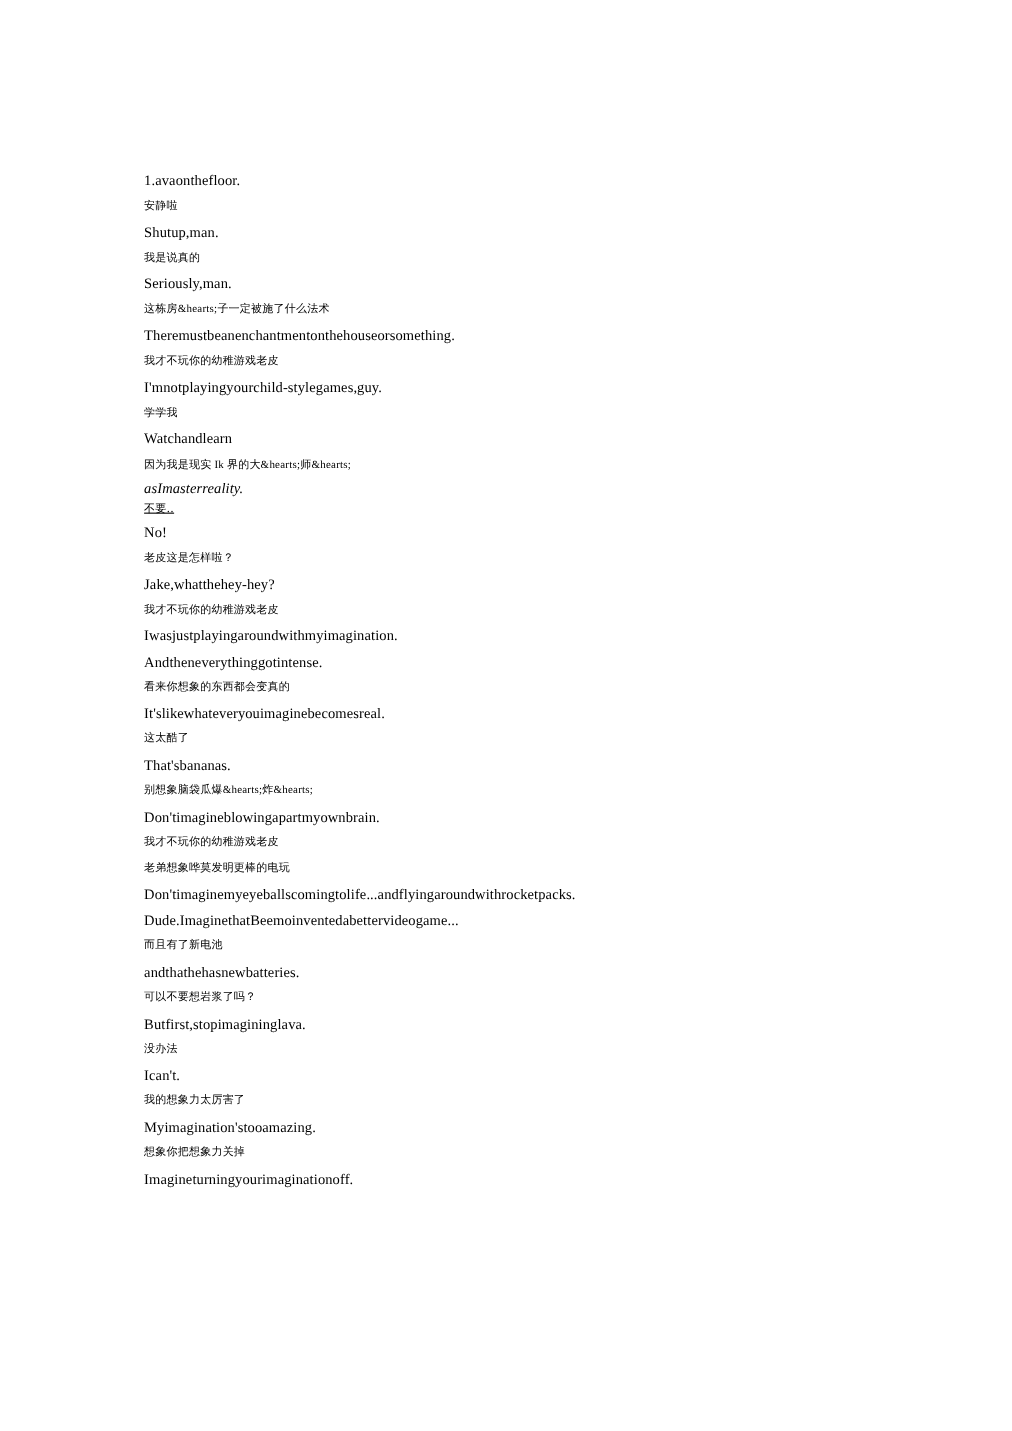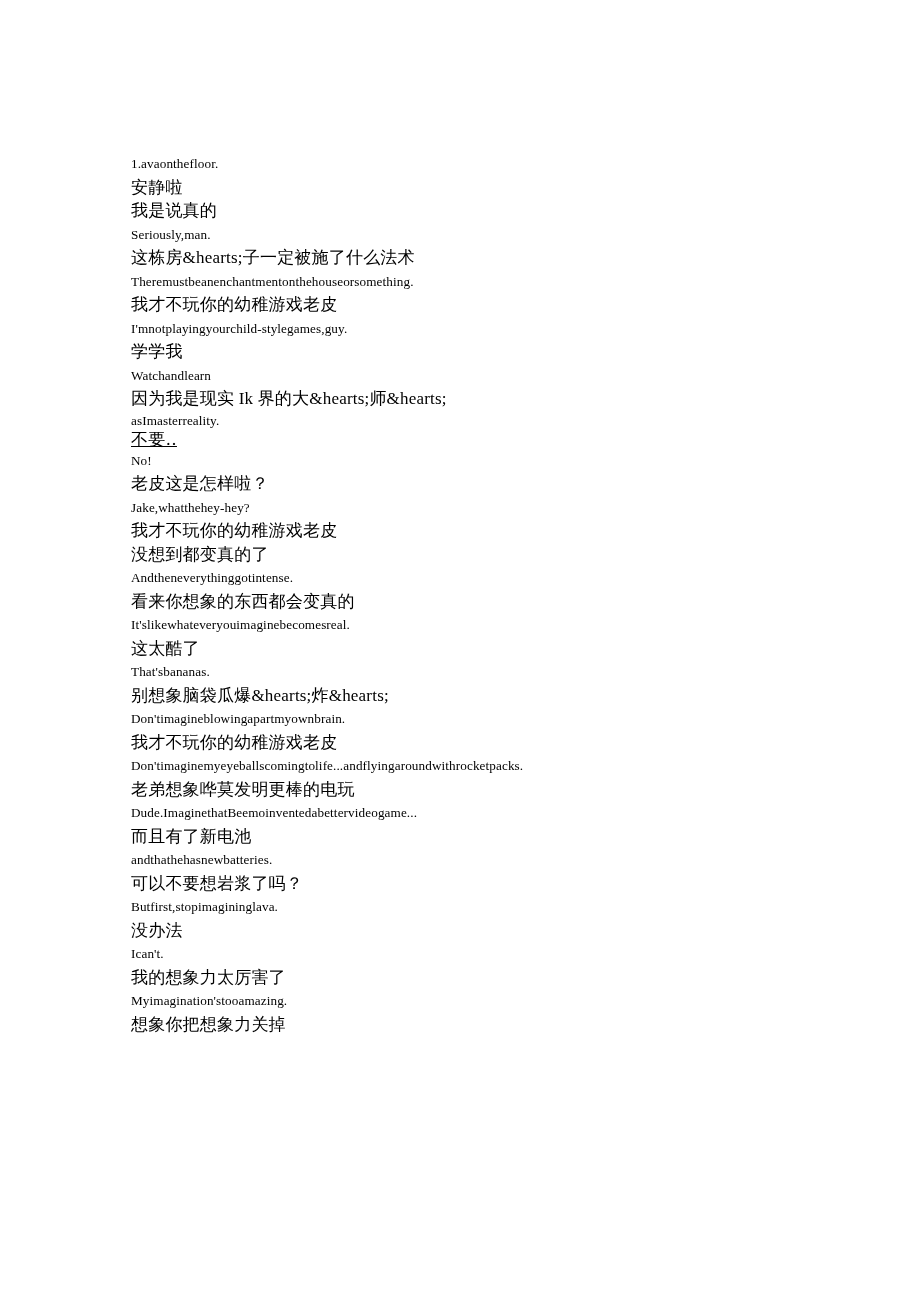--- a/index.html
+++ b/index.html
@@ -30,69 +30,72 @@
   .line {
     display: block;
     font-size: 13.2px;
     line-height: 23.5px;
     white-space: pre;
     color: #000000;
     letter-spacing: 0.1px;
   }
   
   .line.zh {
-    font-size: 17px;
+    font-size: 10px;
     letter-spacing: 0.2px;
   }
   
   .line.tight-top {
     line-height: 19px;
+    font-style: italic;
   }
   .line.tight-bottom {
     line-height: 19px;
     text-decoration: underline;
   }
 </style>
 </head>
 <body>
 
 <div class="page">
   <div class="doc-body">
       <span class="line en">1.avaonthefloor.</span>
       <span class="line zh">安静啦</span>
+      <span class="line en">Shutup,man.</span>
       <span class="line zh">我是说真的</span>
       <span class="line en">Seriously,man.</span>
       <span class="line zh">这栋房&amp;hearts;子一定被施了什么法术</span>
       <span class="line en">Theremustbeanenchantmentonthehouseorsomething.</span>
       <span class="line zh">我才不玩你的幼稚游戏老皮</span>
       <span class="line en">I'mnotplayingyourchild-stylegames,guy.</span>
       <span class="line zh">学学我</span>
       <span class="line en">Watchandlearn</span>
       <span class="line zh">因为我是现实 Ik 界的大&amp;hearts;师&amp;hearts;</span>
       <span class="line en tight-top">asImasterreality.</span>
       <span class="line zh tight-bottom">不要‥</span>
       <span class="line en">No!</span>
       <span class="line zh">老皮这是怎样啦？</span>
       <span class="line en">Jake,whatthehey-hey?</span>
       <span class="line zh">我才不玩你的幼稚游戏老皮</span>
-      <span class="line zh">没想到都变真的了</span>
+      <span class="line en">Iwasjustplayingaroundwithmyimagination.</span>
       <span class="line en">Andtheneverythinggotintense.</span>
       <span class="line zh">看来你想象的东西都会变真的</span>
       <span class="line en">It'slikewhateveryouimaginebecomesreal.</span>
       <span class="line zh">这太酷了</span>
       <span class="line en">That'sbananas.</span>
       <span class="line zh">别想象脑袋瓜爆&amp;hearts;炸&amp;hearts;</span>
       <span class="line en">Don'timagineblowingapartmyownbrain.</span>
       <span class="line zh">我才不玩你的幼稚游戏老皮</span>
+      <span class="line zh">老弟想象哗莫发明更棒的电玩</span>
       <span class="line en">Don'timaginemyeyeballscomingtolife...andflyingaroundwithrocketpacks.</span>
-      <span class="line zh">老弟想象哗莫发明更棒的电玩</span>
       <span class="line en">Dude.ImaginethatBeemoinventedabettervideogame...</span>
       <span class="line zh">而且有了新电池</span>
       <span class="line en">andthathehasnewbatteries.</span>
       <span class="line zh">可以不要想岩浆了吗？</span>
       <span class="line en">Butfirst,stopimagininglava.</span>
       <span class="line zh">没办法</span>
       <span class="line en">Ican't.</span>
       <span class="line zh">我的想象力太厉害了</span>
       <span class="line en">Myimagination'stooamazing.</span>
       <span class="line zh">想象你把想象力关掉</span>
+      <span class="line en">Imagineturningyourimaginationoff.</span>
     </div>
 </div>
 
 </body></html>

